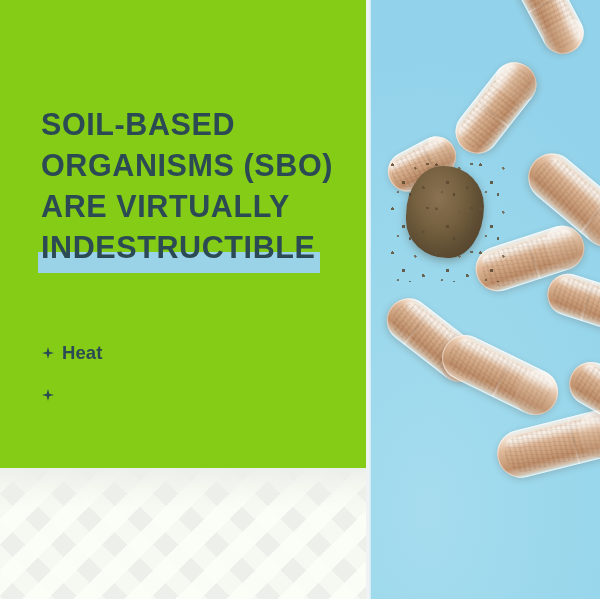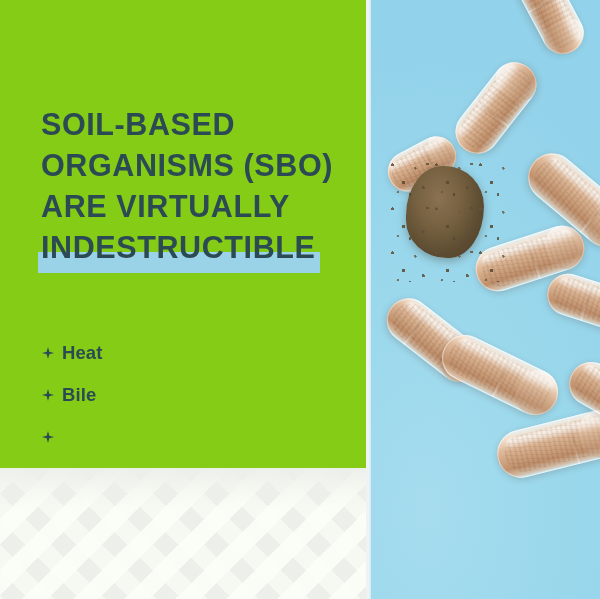--- a/index.html
+++ b/index.html
@@ -180,28 +180,20 @@
           </svg>
         </span>
         <span>Heat</span>
       </li>
       <li class="bullet-item">
         <span class="bullet-icon">
           <svg width="14" height="14" viewBox="0 0 14 14" aria-hidden="true">
             <path d="M7 1 L8.3 5.7 L13 7 L8.3 8.3 L7 13 L5.7 8.3 L1 7 L5.7 5.7 Z" fill="#2c4a54"></path>
           </svg>
         </span>
-        <span>Bile</span>
-      </li>
-      <li class="bullet-item">
-        <span class="bullet-icon">
-          <svg width="14" height="14" viewBox="0 0 14 14" aria-hidden="true">
-            <path d="M7 1 L8.3 5.7 L13 7 L8.3 8.3 L7 13 L5.7 8.3 L1 7 L5.7 5.7 Z" fill="#2c4a54"></path>
-          </svg>
-        </span>
       </li>
     </ul>
   </div>
 
   <div class="right-panel">
     <div class="photo">
       <div class="photo-bg"></div>
       <div id="capsule-layer">
           <div class="capsule joint-60" style="left: 16px; top: 144px; width: 72px; height: 40px; transform: rotate(-28deg); z-index: 10;">
             <span class="cap-grain"></span>

